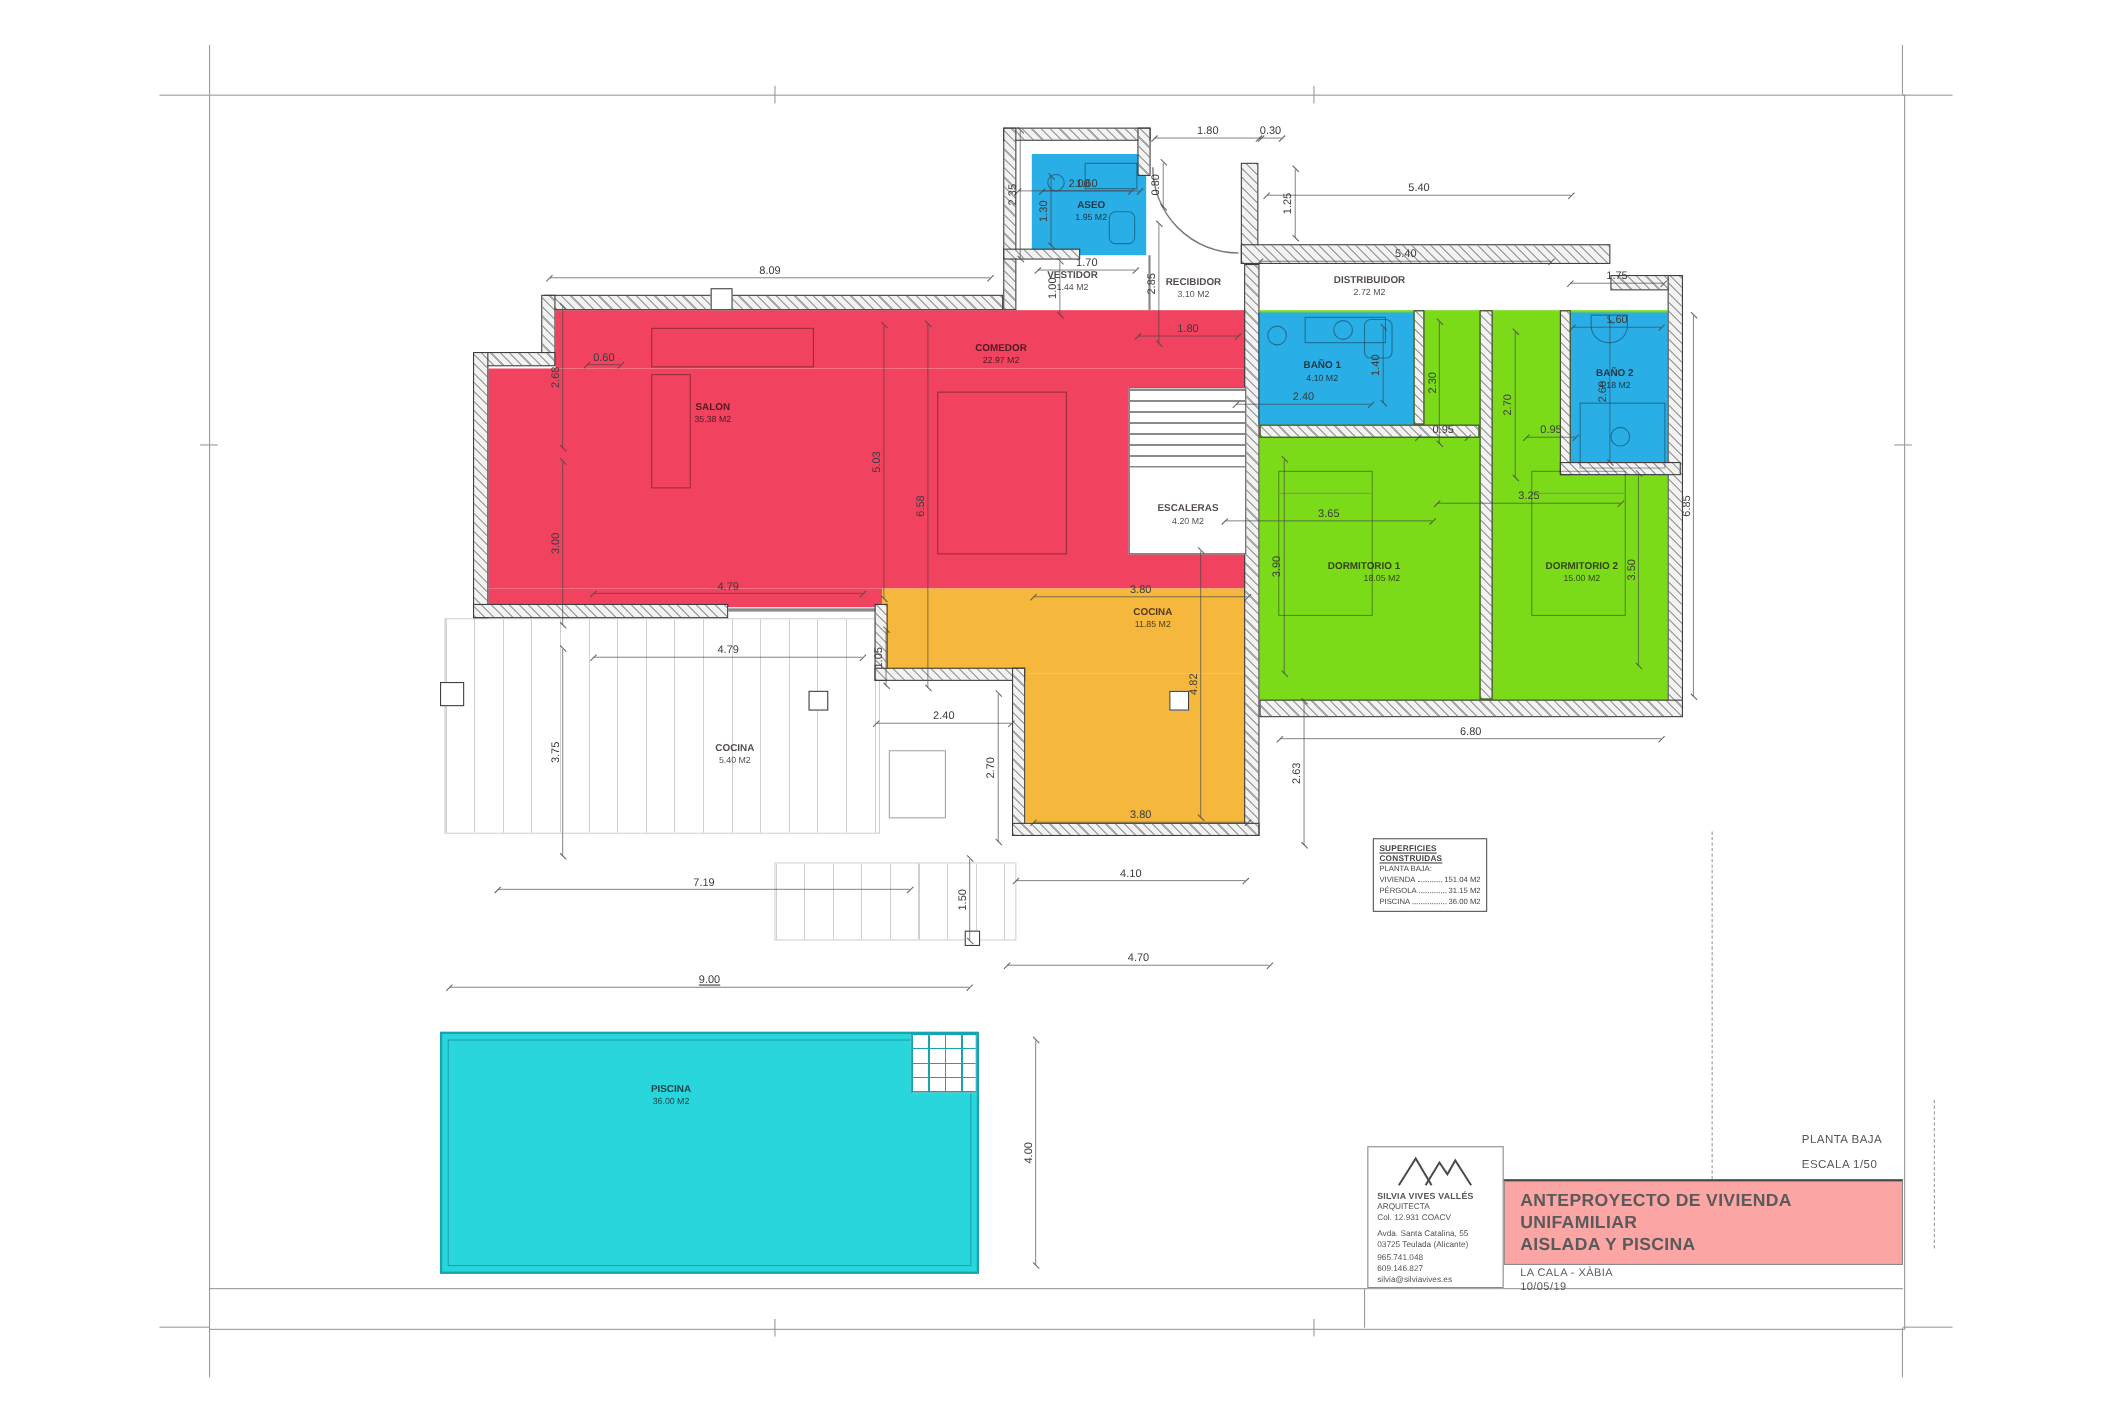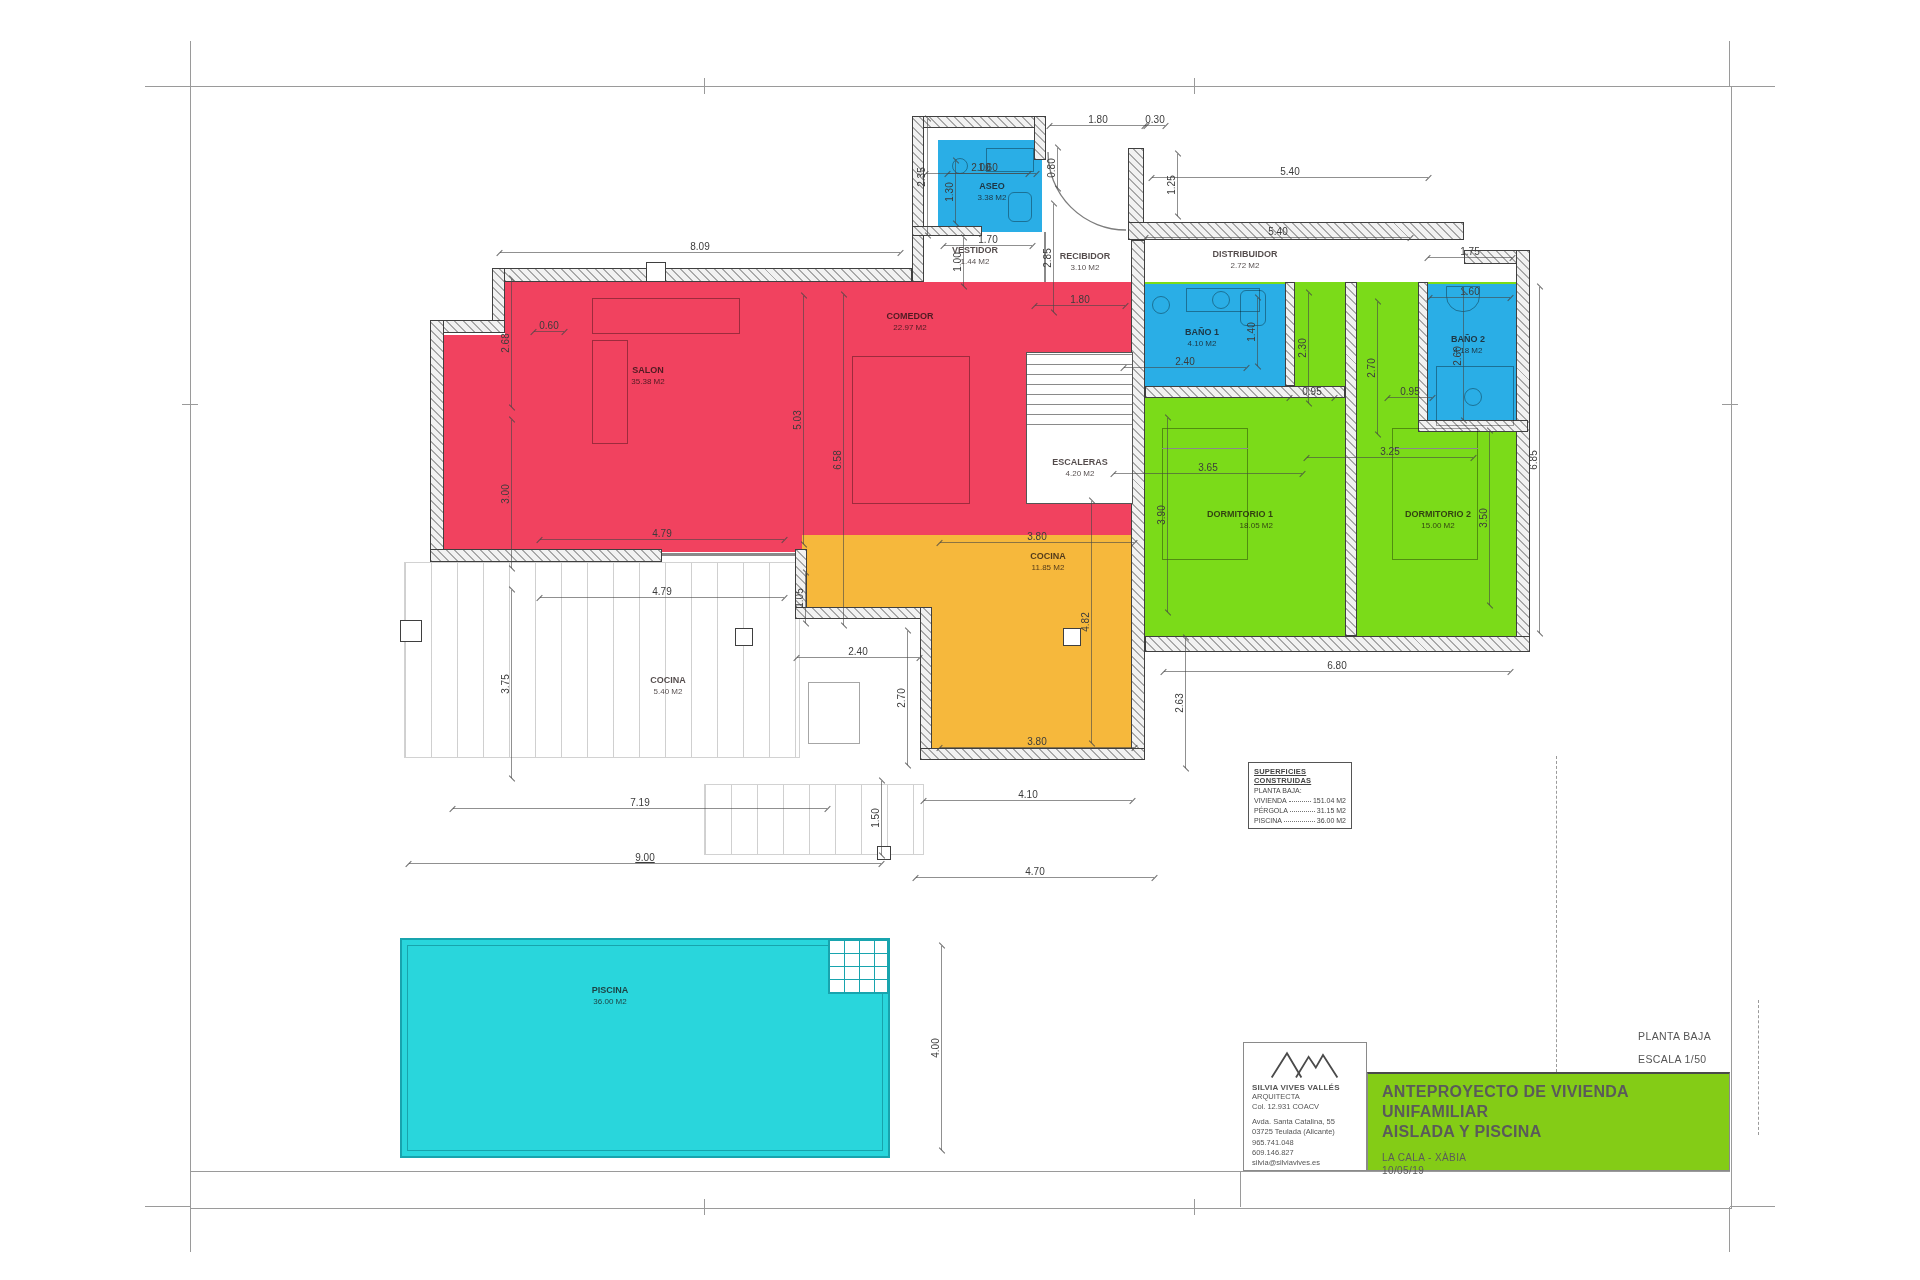--- a/index.html
+++ b/index.html
@@ -48,22 +48,22 @@
   .leg-title{font-size:7.5px;font-weight:bold;text-decoration:underline;letter-spacing:.2px;}
   .leg-sub{font-size:7px;margin-top:2px;}
   .leg-row{display:flex;align-items:flex-end;font-size:7px;margin-top:3px;}
   .leg-dots{flex:1;border-bottom:1px dotted #777;margin:0 2px 2px;}
   
   .arch-box{position:absolute;left:1243px;top:1042px;width:124px;height:129px;box-sizing:border-box;
       border:1px solid #8a8a8a;background:#fff;padding:4px 8px;color:#555;z-index:7;}
   .arch-name{font-size:8px;font-weight:bold;letter-spacing:.2px;margin-top:2px;}
   .arch-line{font-size:7.5px;line-height:1.35;}
   .arch-gap{height:5px;}
-  .title-box{position:absolute;left:1367px;top:1072px;width:363px;height:99px;box-sizing:border-box;
-      border:1px solid #8a8a8a;border-top:2.5px solid #4a4a4a;background:#84cc16;
+  .title-box{position:absolute;left:1367px;top:1072px;width:363px;height:78px;box-sizing:border-box;
+      border:1px solid #8a8a8a;border-top:2.5px solid #4a4a4a;background:#fca5a5;
       padding:8px 14px;color:#5a5a5a;z-index:7;}
   .tb-title{font-size:16px;font-weight:bold;letter-spacing:.3px;line-height:1.25;}
   .tb-sub{font-size:10px;margin-top:10px;letter-spacing:.4px;}
   .plan-name{position:absolute;left:1638px;top:1030px;font-size:10.5px;color:#555;letter-spacing:.4px;z-index:7;}
   .plan-scale{position:absolute;left:1638px;top:1053px;font-size:10.5px;color:#555;letter-spacing:.4px;z-index:7;}
 </style>
 </head>
 <body>
 
 <div class="sheet">
@@ -176,21 +176,21 @@
       <div class="room-label" style="left: 1085px; top: 262px;">
         <div class="rn">RECIBIDOR</div>
         <div class="ra">3.10 M2</div>
       </div>
       <div class="room-label" style="left: 1245px; top: 260px;">
         <div class="rn">DISTRIBUIDOR</div>
         <div class="ra">2.72 M2</div>
       </div>
       <div class="room-label" style="left: 992px; top: 192px;">
         <div class="rn">ASEO</div>
-        <div class="ra">3.38 M2</div>
+        <div class="ra">1.95 M2</div>
       </div>
       <div class="room-label" style="left: 975px; top: 256px;">
         <div class="rn">VESTIDOR</div>
         <div class="ra">1.44 M2</div>
       </div>
       <div class="room-label" style="left: 1080px; top: 468px;">
         <div class="rn">ESCALERAS</div>
         <div class="ra">4.20 M2</div>
       </div>
       <div class="room-label" style="left: 1202px; top: 338px;">
@@ -410,21 +410,21 @@
         <i style="width: 208px;"></i>
       </div>
       <div class="dim dim-v" style="left: 876px; top: 818px;">
         <span>1.50</span>
         <i style="width: 74px;"></i>
       </div>
       <div class="dim" style="left: 1035px; top: 872px;">
         <span>4.70</span>
         <i style="width: 238px;"></i>
       </div>
-      <div class="dim" style="left: 645px; top: 858px; text-decoration: underline;">
+      <div class="dim" style="left: 645px; top: 892px; text-decoration: underline;">
         <span>9.00</span>
         <i style="width: 472px;"></i>
       </div>
       <div class="dim dim-v" style="left: 936px; top: 1048px;">
         <span>4.00</span>
         <i style="width: 204px;"></i>
       </div>
     </div>
 
   <div class="legend">

